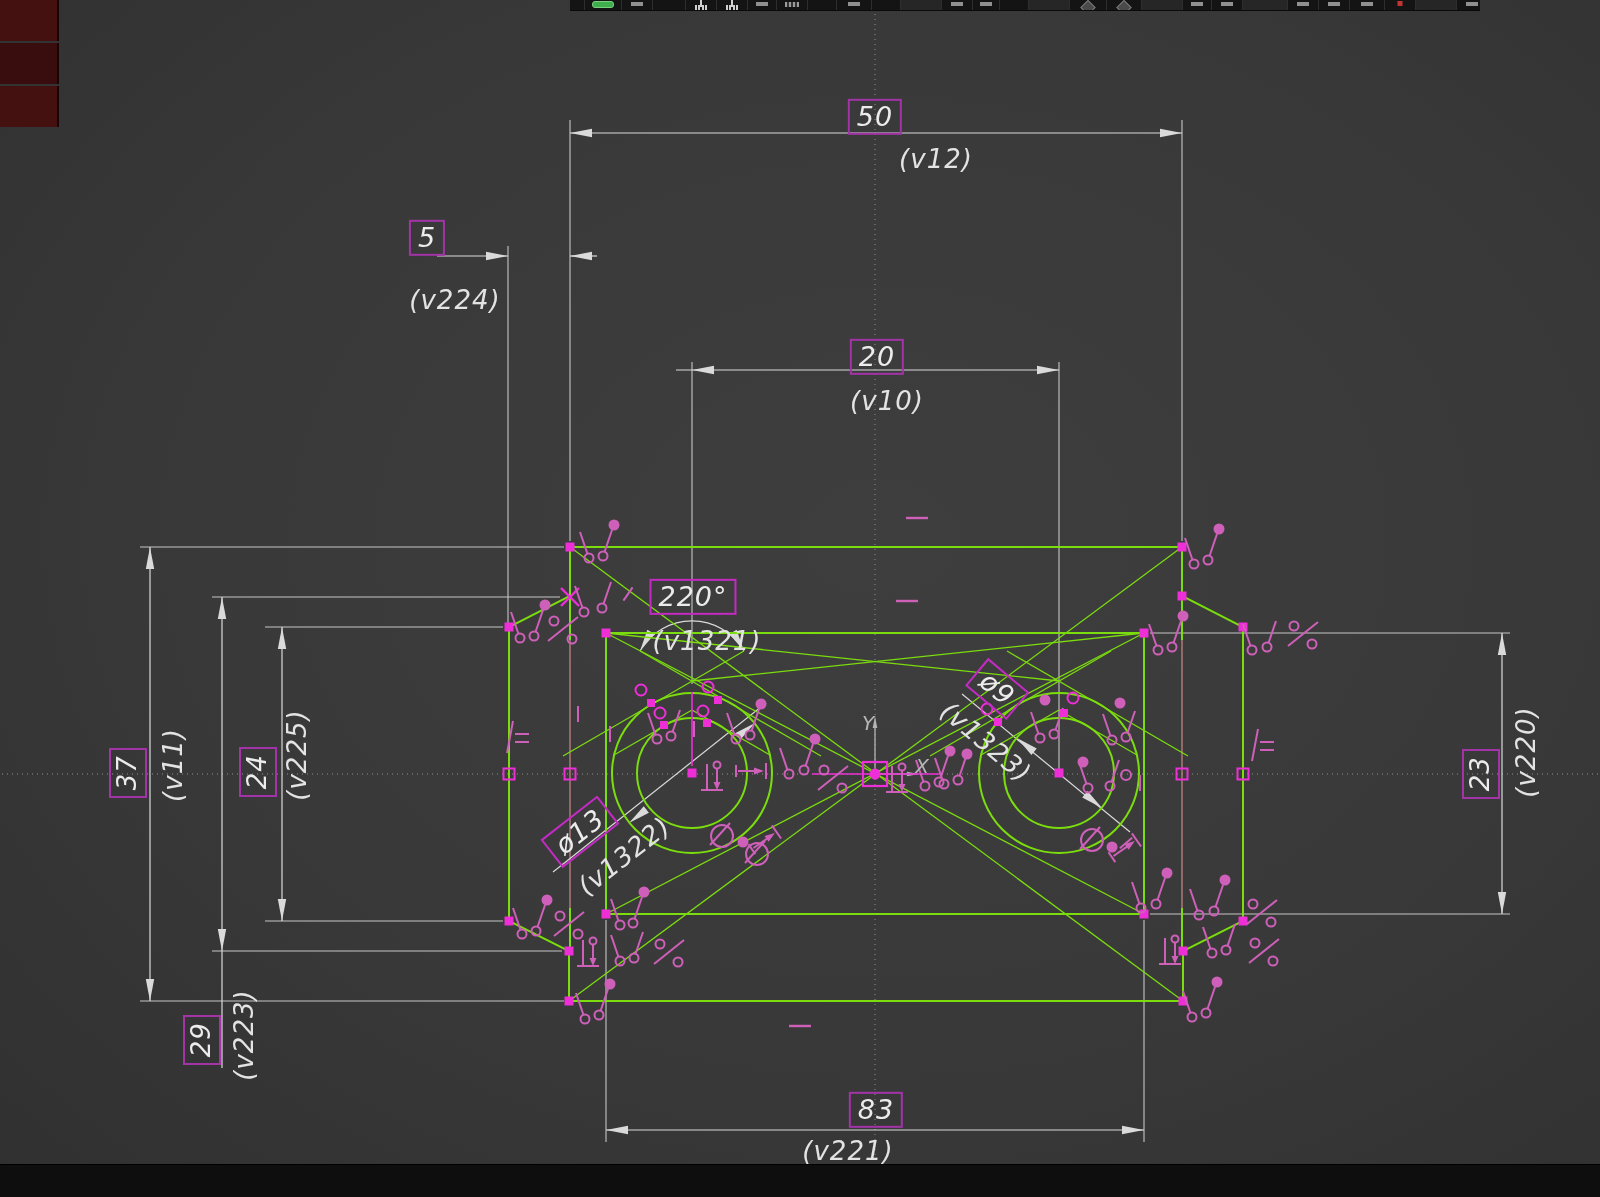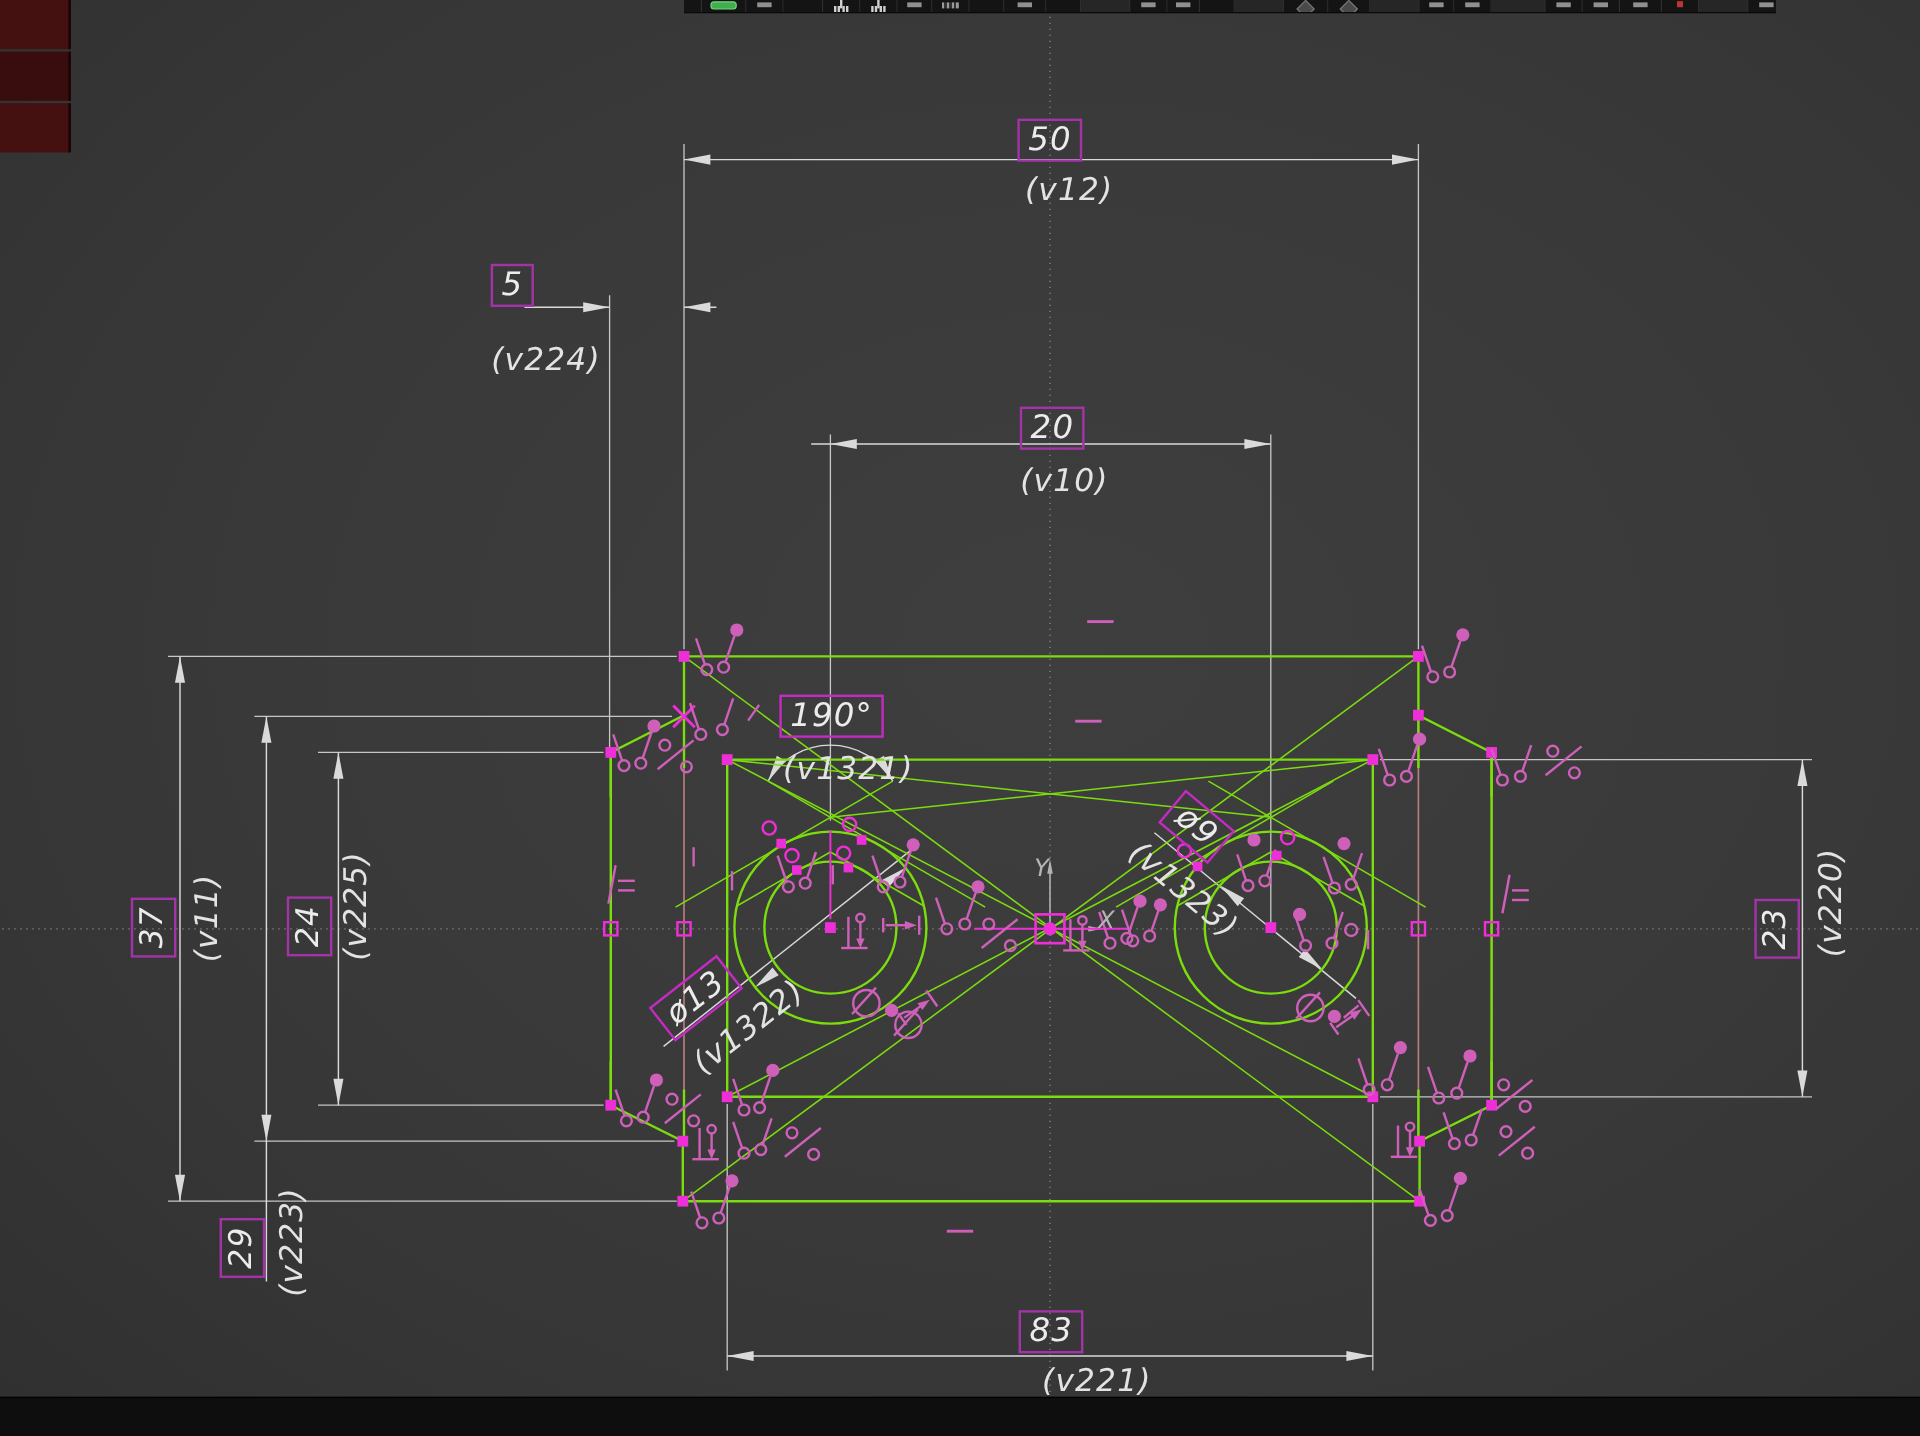--- a/index.html
+++ b/index.html
@@ -587,29 +587,29 @@
       </div>
     </div>
   <div class="leftblocks">
     <div class="lb" style="background: rgb(69, 16, 16);"></div>
     <div class="lb" style="background: rgb(57, 13, 13);"></div>
     <div class="lb" style="background: rgb(69, 16, 16);"></div>
   </div>
   <div class="bottombar"></div>
 
   <div class="lab nbox" style="left:875px;top:117px">50</div>
-  <div class="lab var" style="left:891px;top:159px">(v12)</div>
+  <div class="lab var" style="left:936px;top:159px">(v12)</div>
 
   <div class="lab nbox" style="left:427px;top:238px">5</div>
   <div class="lab var" style="left:455px;top:300px">(v224)</div>
 
   <div class="lab nbox" style="left:877px;top:357px">20</div>
   <div class="lab var" style="left:887px;top:401px">(v10)</div>
 
-  <div class="lab nbox mag" style="left:693px;top:597px">190°</div>
+  <div class="lab nbox mag" style="left:693px;top:597px">220°</div>
   <div class="lab var" style="left:707px;top:641px">(v1321)</div>
 
   <div class="lab nbox mag" style="left:580px;top:832px;--r:-38deg">ø13</div>
   <div class="lab var" style="left:624px;top:856px;--r:-38deg">(v1322)</div>
 
   <div class="lab nbox mag" style="left:997px;top:689px;--r:40deg">ø9</div>
   <div class="lab var" style="left:986px;top:742px;--r:40deg">(v1323)</div>
 
   <div class="lab nbox vbox" style="left:128px;top:773px">
     <span class="vt">37</span>
@@ -625,17 +625,17 @@
     <span class="vt">29</span>
     </div>
   <div class="lab var vrot" style="left:244px;top:1035px">(v223)</div>
 
   <div class="lab nbox vbox" style="left:1481px;top:774px">
     <span class="vt">23</span>
     </div>
   <div class="lab var vrot" style="left:1526px;top:752px">(v220)</div>
 
   <div class="lab nbox" style="left:876px;top:1110px">83</div>
-  <div class="lab var" style="left:914px;top:1151px">(v221)</div>
+  <div class="lab var" style="left:848px;top:1151px">(v221)</div>
 
   <div class="lab axlab" style="left:868px;top:723px">Y</div>
   <div class="lab axlab" style="left:922px;top:766px">X</div>
 </div>
 
 </body></html>

